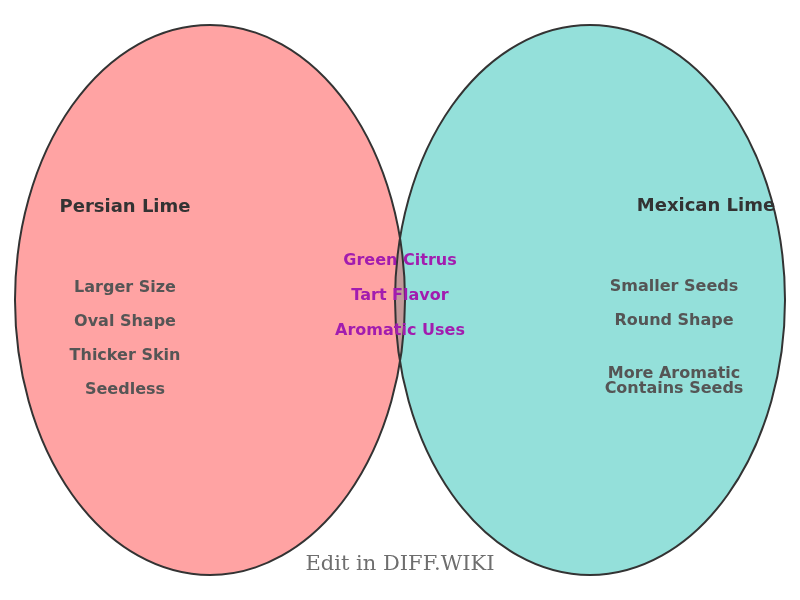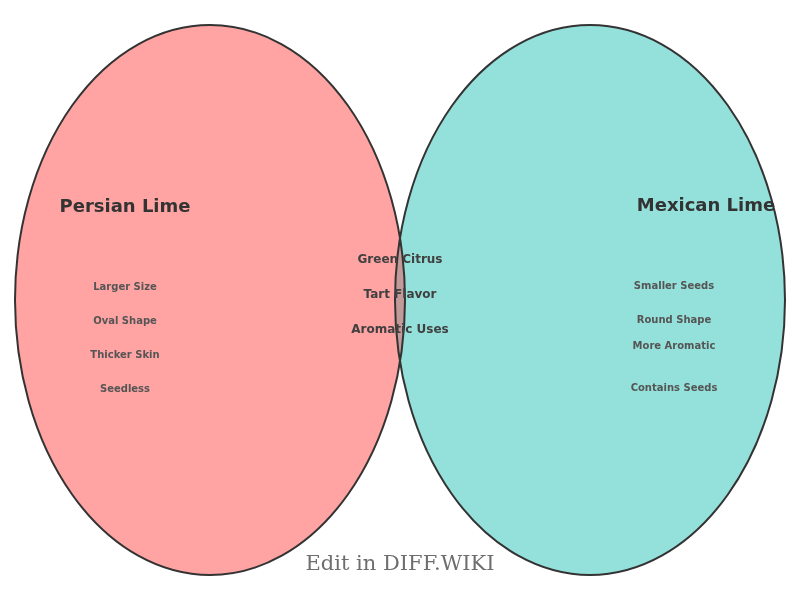--- a/index.html
+++ b/index.html
@@ -2,22 +2,22 @@
 <html><head>
 <meta charset="utf-8">
 <style>
   html, body { margin: 0; padding: 0; background: #ffffff; }
   body { width: 800px; height: 600px; position: relative; overflow: hidden;
          font-family: "DejaVu Sans", sans-serif; }
   svg { position: absolute; left: 0; top: 0; }
   .lbl { position: absolute; transform: translate(-50%, -50%); white-space: nowrap;
          font-family: "DejaVu Sans", sans-serif; font-weight: bold; }
   .title { font-size: 18px; color: #333333; }
-  .item { font-size: 10px; color: #555555; }
-  .center-item { font-size: 12px; color: #404040; }
+  .item { font-size: 16px; color: #555555; }
+  .center-item { font-size: 16px; color: #a21caf; }
   .watermark { position: absolute; left: 400px; top: 563px; transform: translate(-50%, -50%);
                font-family: "DejaVu Serif", serif; font-size: 21px; color: #6e6e6e; white-space: nowrap; }
 </style>
 </head>
 <body>
 
 <svg width="800" height="600" viewBox="0 0 800 600">
   <defs>
     <clipPath id="clipLeft">
       <ellipse cx="210" cy="300" rx="195" ry="275"></ellipse>
@@ -32,20 +32,20 @@
 
 <div class="lbl title" style="left:125px; top:205px;">Persian Lime</div>
 <div class="lbl item" style="left:125px; top:286px;">Larger Size</div>
 <div class="lbl item" style="left:125px; top:320px;">Oval Shape</div>
 <div class="lbl item" style="left:125px; top:354px;">Thicker Skin</div>
 <div class="lbl item" style="left:125px; top:388px;">Seedless</div>
 
 <div class="lbl title" style="left:674px; top:204px;margin-left:32px;">Mexican Lime</div>
 <div class="lbl item" style="left:674px; top:285px;">Smaller Seeds</div>
 <div class="lbl item" style="left:674px; top:319px;">Round Shape</div>
-<div class="lbl item" style="left:674px; top:345px;">More Aromatic</div>
+<div class="lbl item" style="left:674px; top:372px;">More Aromatic</div>
 <div class="lbl item" style="left:674px; top:387px;">Contains Seeds</div>
 
 <div class="lbl center-item" style="left:400px; top:259px;">Green Citrus</div>
 <div class="lbl center-item" style="left:400px; top:294px;">Tart Flavor</div>
 <div class="lbl center-item" style="left:400px; top:329px;">Aromatic Uses</div>
 
 <div class="watermark">Edit in DIFF.WIKI</div>
 
 </body></html>

